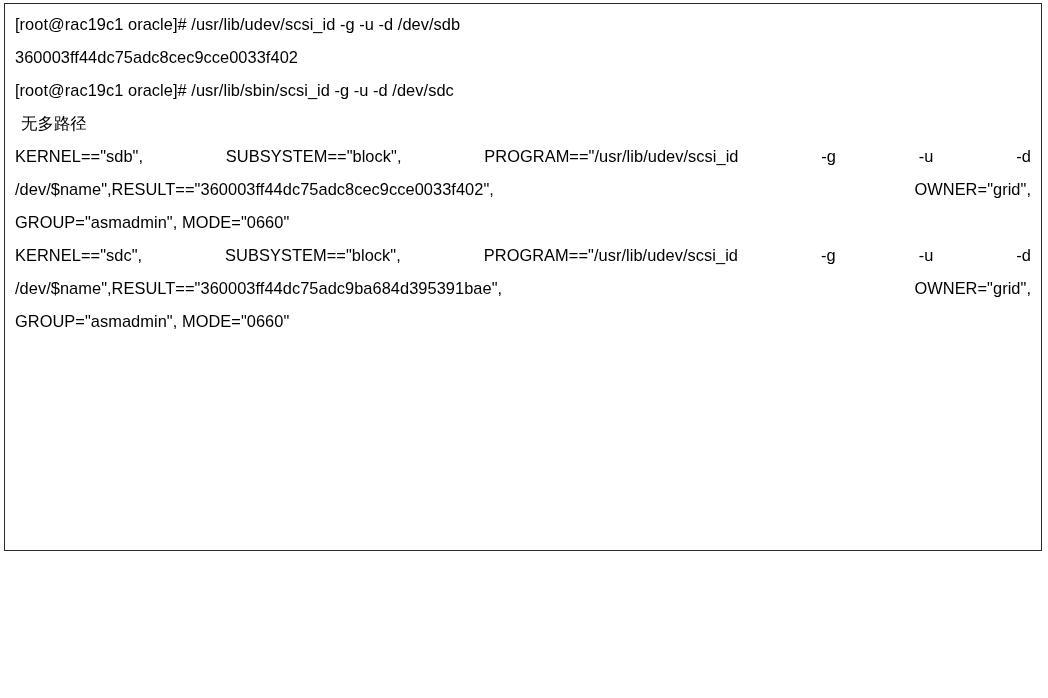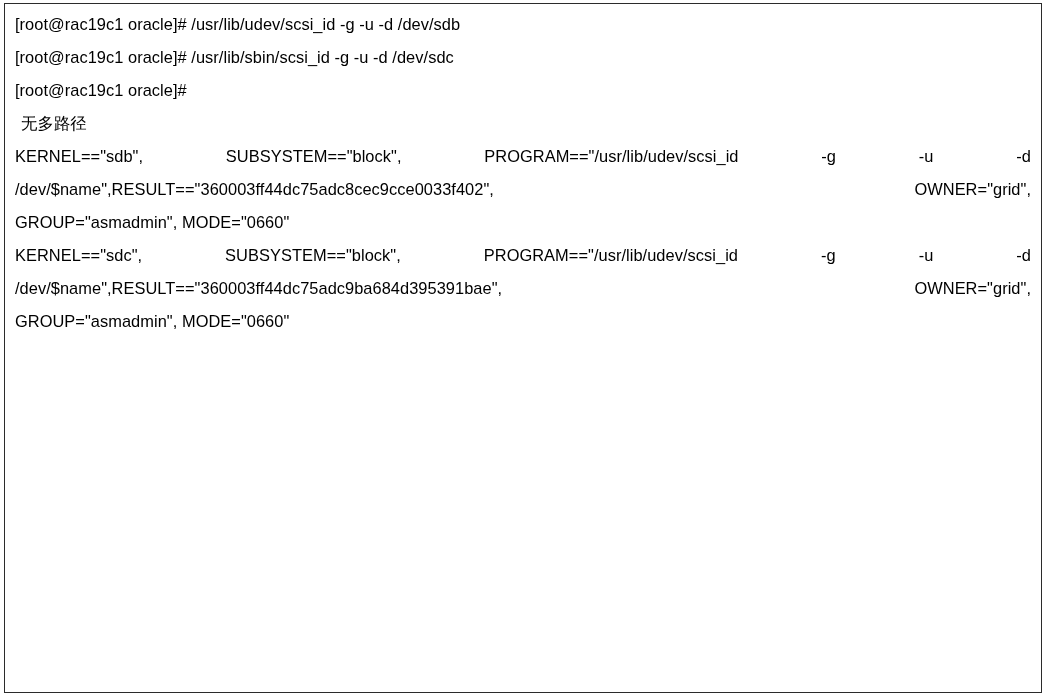--- a/index.html
+++ b/index.html
@@ -13,21 +13,21 @@
     font-family: "Liberation Sans", "DejaVu Sans", sans-serif;
     color: #000000;
     overflow: hidden;
   }
 
   #console-box {
     position: absolute;
     left: 4px;
     top: 3px;
     width: 1038px;
-    height: 690px;
+    height: 548px;
     box-sizing: border-box;
     border: 1px solid #2b2b2b;
     background: #ffffff;
     padding: 4px 10px 0 10px;
     overflow: hidden;
   }
 
   .line {
     font-size: 16.4px;
     line-height: 33px;
@@ -55,22 +55,22 @@
   .cjk {
     font-family: "DejaVu Sans", "Liberation Sans", sans-serif;
   }
 </style>
 </head>
 <body>
 
 <div id="console-box">
 
   <div class="line">[root@rac19c1 oracle]# /usr/lib/udev/scsi_id -g -u -d /dev/sdb</div>
+  <div class="line">360003ff44dc75adc8cec9cce0033f402</div>
   <div class="line">[root@rac19c1 oracle]# /usr/lib/sbin/scsi_id -g -u -d /dev/sdc</div>
-  <div class="line">[root@rac19c1 oracle]#</div>
   <div class="line indent cjk">无多路径</div>
   <div class="line justify">KERNEL=="sdb", SUBSYSTEM=="block", PROGRAM=="/usr/lib/udev/scsi_id -g -u -d</div>
   <div class="line justify">/dev/$name",RESULT=="360003ff44dc75adc8cec9cce0033f402", OWNER="grid",</div>
   <div class="line">GROUP="asmadmin", MODE="0660"</div>
   <div class="line justify">KERNEL=="sdc", SUBSYSTEM=="block", PROGRAM=="/usr/lib/udev/scsi_id -g -u -d</div>
   <div class="line justify">/dev/$name",RESULT=="360003ff44dc75adc9ba684d395391bae", OWNER="grid",</div>
   <div class="line">GROUP="asmadmin", MODE="0660"</div>
   <div class="line blank"></div>
   <div class="line blank"></div>
 

